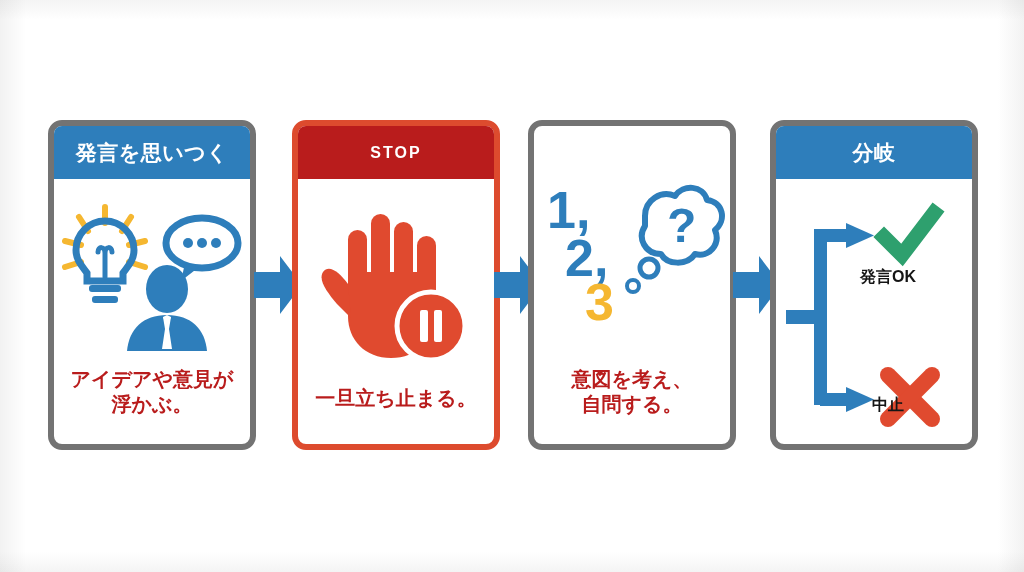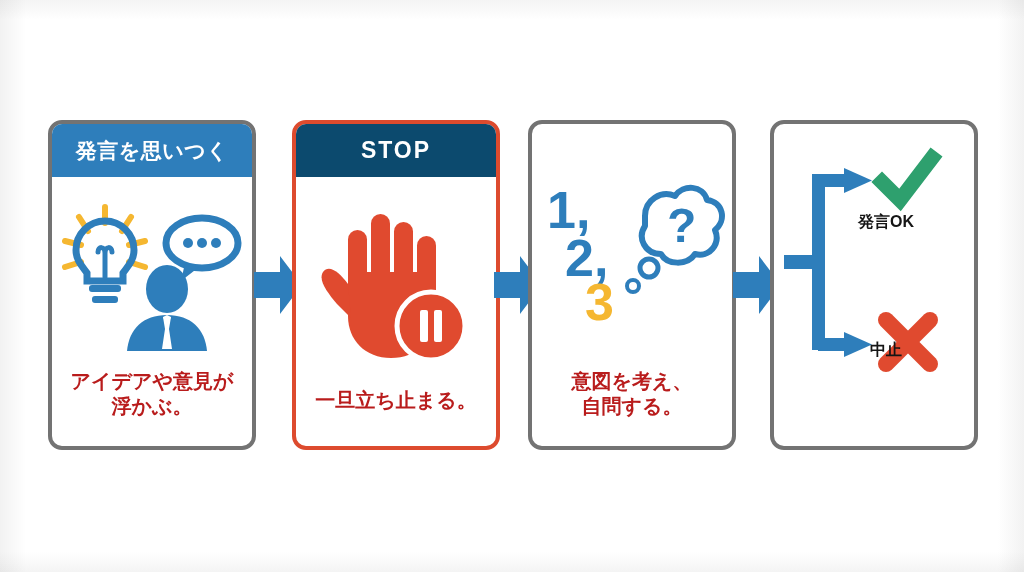--- a/index.html
+++ b/index.html
@@ -42,21 +42,21 @@
 
   
   .card {
     position: absolute;
     top: 120px;
     width: 208px;
     height: 330px;
     border-radius: 14px;
     box-sizing: border-box;
     background: #ffffff;
-    border: 4px solid #737373;
+    border: 6px solid #737373;
     overflow: hidden;
     display: flex;
     flex-direction: column;
   }
   .card.alt { border-color: #DD4B2E; }
 
   .card-1 { left: 48px; }
   .card-2 { left: 292px; }
   .card-3 { left: 528px; }
   .card-4 { left: 770px; }
@@ -68,23 +68,23 @@
     color: #ffffff;
     display: flex;
     align-items: center;
     justify-content: center;
     font-size: 21px;
     font-weight: bold;
     letter-spacing: 0.5px;
     white-space: nowrap;
   }
   .card.alt .card-header {
-    background: #0c4a6e;
+    background: #b91c1c;
     letter-spacing: 2px;
-    font-size: 23px;
+    font-size: 16px;
   }
   .card-3 .card-header { font-size: 19.5px; }
 
   .card-body {
     flex: 1 1 auto;
     position: relative;
     display: flex;
     flex-direction: column;
     align-items: center;
     justify-content: flex-start;
@@ -251,20 +251,21 @@
       </div>
     </div>
 
     <div class="connector conn-3">
       <svg width="48" height="66" viewBox="0 0 48 66">
         <path d="M0 20 L26 20 L26 4 L48 33 L26 62 L26 46 L0 46 Z" fill="#2E7EBB"></path>
       </svg>
     </div>
 
     <div class="card card-4">
+      <div class="card-header">分岐</div>
       <div class="card-body">
         <div class="branch-wrap">
           <svg class="branch-svg" width="186" height="250" viewBox="0 0 186 250">
 
             <g fill="#2E7EBB">
               <rect x="0" y="113" width="34" height="14"></rect>
               <rect x="28" y="32" width="13" height="176"></rect>
               <rect x="34" y="32" width="34" height="13"></rect>
               <rect x="34" y="196" width="34" height="13"></rect>
               <path d="M60 26 L60 51 L88 38.5 Z"></path>

